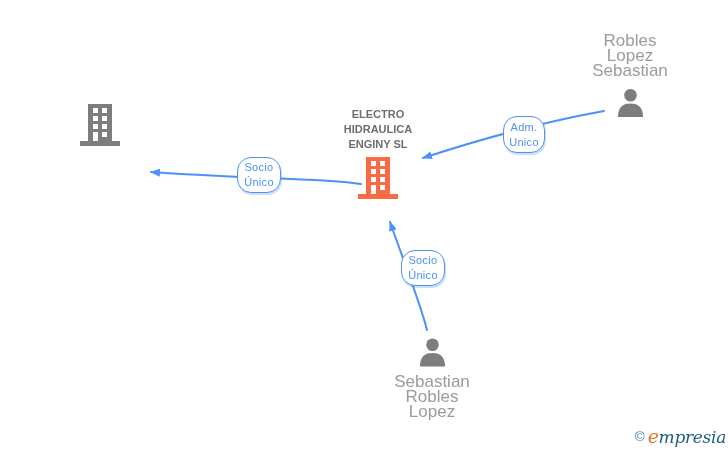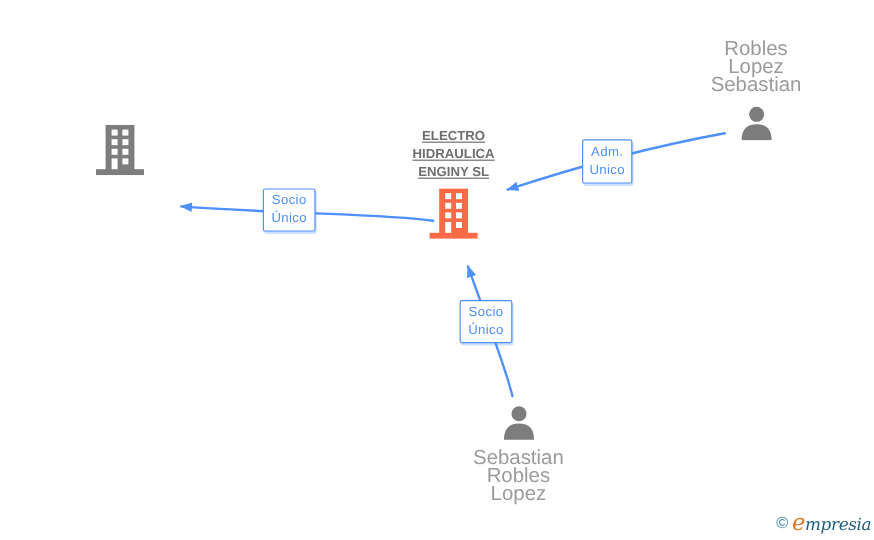--- a/index.html
+++ b/index.html
@@ -12,46 +12,47 @@
   .stage{
     position:relative;width:728px;height:450px;background:#ffffff;overflow:hidden;
     font-family:"Liberation Sans", sans-serif;
   }
   .edges{position:absolute;left:0;top:0;z-index:1;}
   .edge-path{fill:none;stroke:var(--edge);stroke-width:2;stroke-linecap:round;}
   .arrowhead{fill:var(--edge);}
 
   .node{position:absolute;text-align:center;z-index:2;}
   .node-label{font-size:11px;line-height:15px;color:var(--company-text);white-space:pre-line;}
-  .node-label.bold{font-weight:bold;color:var(--company-text-bold);text-decoration:underline;}
+  .node-label.bold{font-weight:bold;color:var(--company-text-bold);}
   .node-label.person{color:var(--person-text);font-size:17px;}
   .icon-wrap{display:block;margin:0 auto;line-height:0;}
   .company-left .icon-wrap{margin-top:4px;}
   .company-center .icon-wrap{margin-top:5px;}
   .person-top .icon-wrap{margin-top:10px;}
   .person-bottom .node-label{margin-top:7px;}
   .building{color:var(--icon-gray);}
   .building.orange{color:var(--icon-orange);}
   .person-glyph{color:var(--icon-gray);}
 
   .rel-box{
     position:absolute;z-index:3;box-sizing:border-box;
     display:flex;align-items:center;justify-content:center;text-align:center;
-    background:#ffffff;border:1.5px solid var(--edge);border-radius:2px;
+    background:#ffffff;border:1.5px solid var(--edge);border-radius:14px;
     color:var(--relation-text);font-size:11px;line-height:15px;letter-spacing:.3px;
     white-space:pre-line;
     box-shadow:1px 2px 0 rgba(77,144,254,.28);
+    margin-left:18px;
   }
 
   .brand{
     position:absolute;right:2px;bottom:2px;z-index:4;line-height:20px;
     text-decoration:none;cursor:pointer;
   }
   .brand .copy{color:var(--brand-copyright);font-size:13.5px;vertical-align:2px;margin-right:3px;}
-  .brand .script{font-family:"DejaVu Serif", serif;font-style:italic;font-size:14px;letter-spacing:-.3px;}
+  .brand .script{font-family:"DejaVu Serif", serif;font-style:italic;font-size:17px;letter-spacing:-.3px;}
   .brand .e{color:var(--brand-e);font-size:19px;}
   .brand .rest{color:var(--brand-rest);}
 </style>
 </head>
 <body>
 
 <div class="stage">
 
   <svg class="edges" width="728" height="450" viewBox="0 0 728 450">
     <defs>

